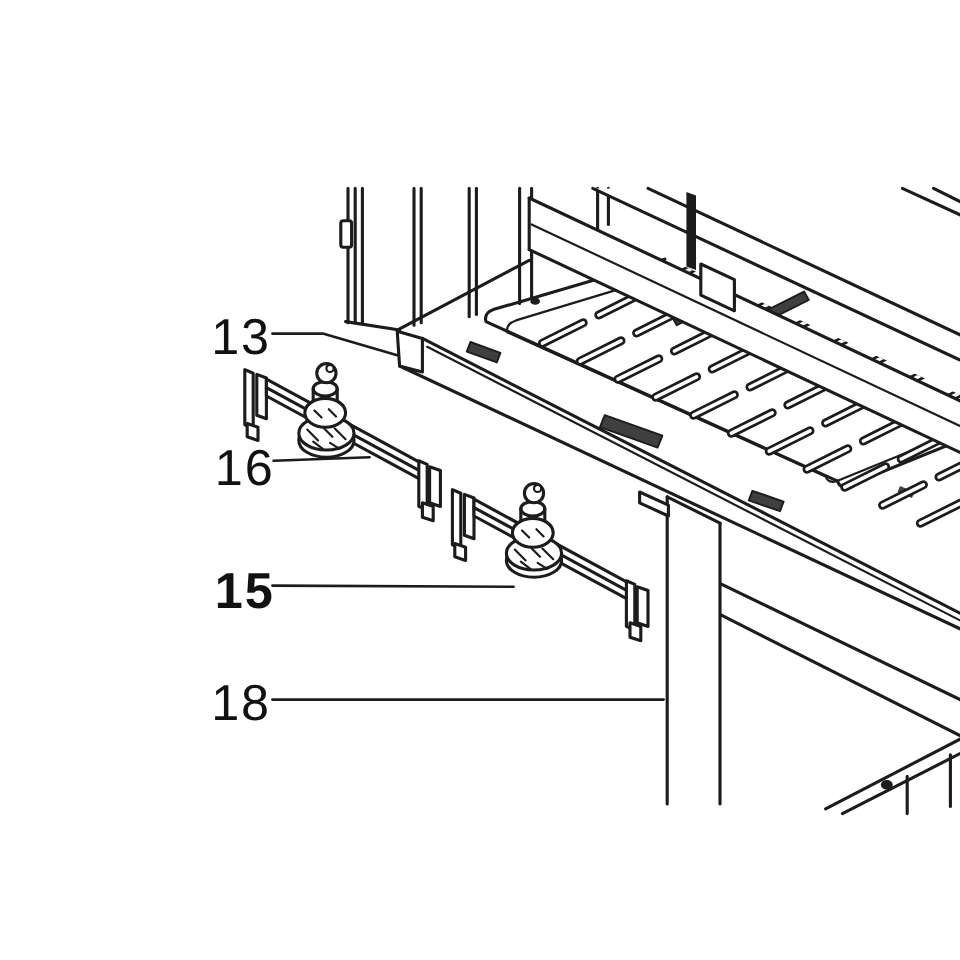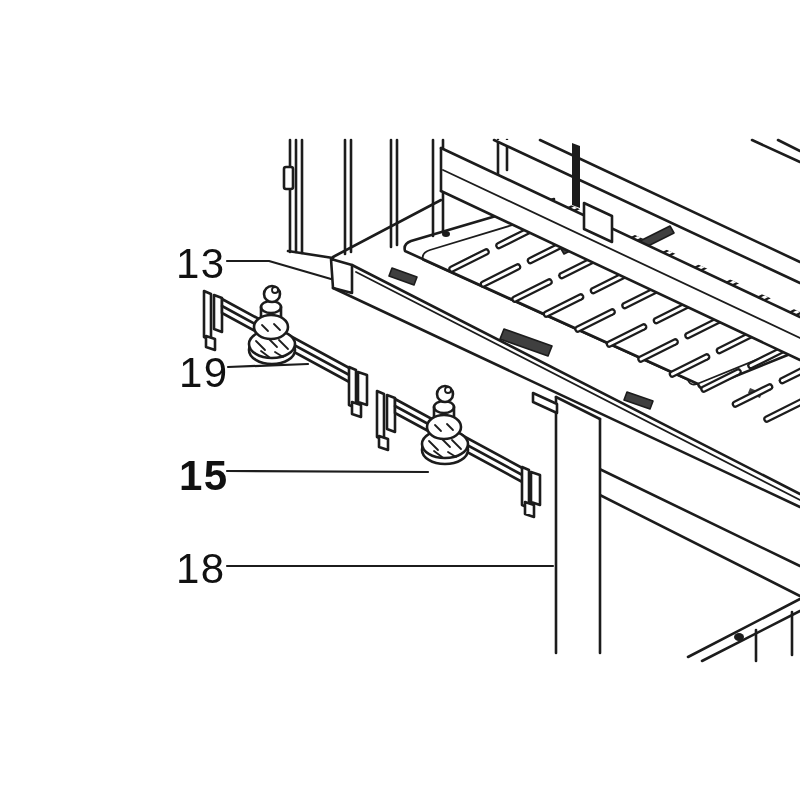--- a/index.html
+++ b/index.html
@@ -3,21 +3,21 @@
 <meta charset="utf-8">
 <style>
   html,body{margin:0;padding:0;}
   body{
     width:800px;height:800px;
     background:#ffffff;
     position:relative;
     font-family:"Liberation Sans", sans-serif;
     overflow:hidden;
   }
-  #stage{position:absolute;left:0;top:0;width:800px;height:576px;}
+  #stage{position:absolute;left:0;top:17px;width:800px;height:576px;}
   svg{position:absolute;left:0;top:0;}
   .ln{fill:none;stroke:#1c1c1c;stroke-width:2.6;stroke-linecap:round;stroke-linejoin:round;}
   .thin{stroke-width:1.8;}
   .wfill{fill:#ffffff;}
   .dkfill{fill:#3f3f3f;stroke-width:1.6;}
   .blkfill{fill:#1c1c1c;stroke:none;}
   .callout{
     position:absolute;
     font-size:42px;
     font-weight:400;
@@ -256,21 +256,21 @@
     <line class="ln thin" x1="228" y1="367" x2="308" y2="364" style="stroke-width:2.2"></line>
     <line class="ln thin" x1="227" y1="471" x2="428" y2="472" style="stroke-width:2.2"></line>
     <line class="ln thin" x1="227" y1="566" x2="553" y2="566" style="stroke-width:2.2"></line>
   </g>
 </svg>
 
 <div class="callout" style="left:176px;top:243px;">
   <span>13</span>
 </div>
 <div class="callout" style="left:179px;top:352px;">
-  <span>19</span>
+  <span>16</span>
 </div>
 <div class="callout" style="left:179px;top:455px;font-weight:bold;">
   <span>15</span>
 </div>
 <div class="callout" style="left:176px;top:548px;text-align:right;">
   <span>18</span>
 </div>
 </div>
 
 </body></html>

